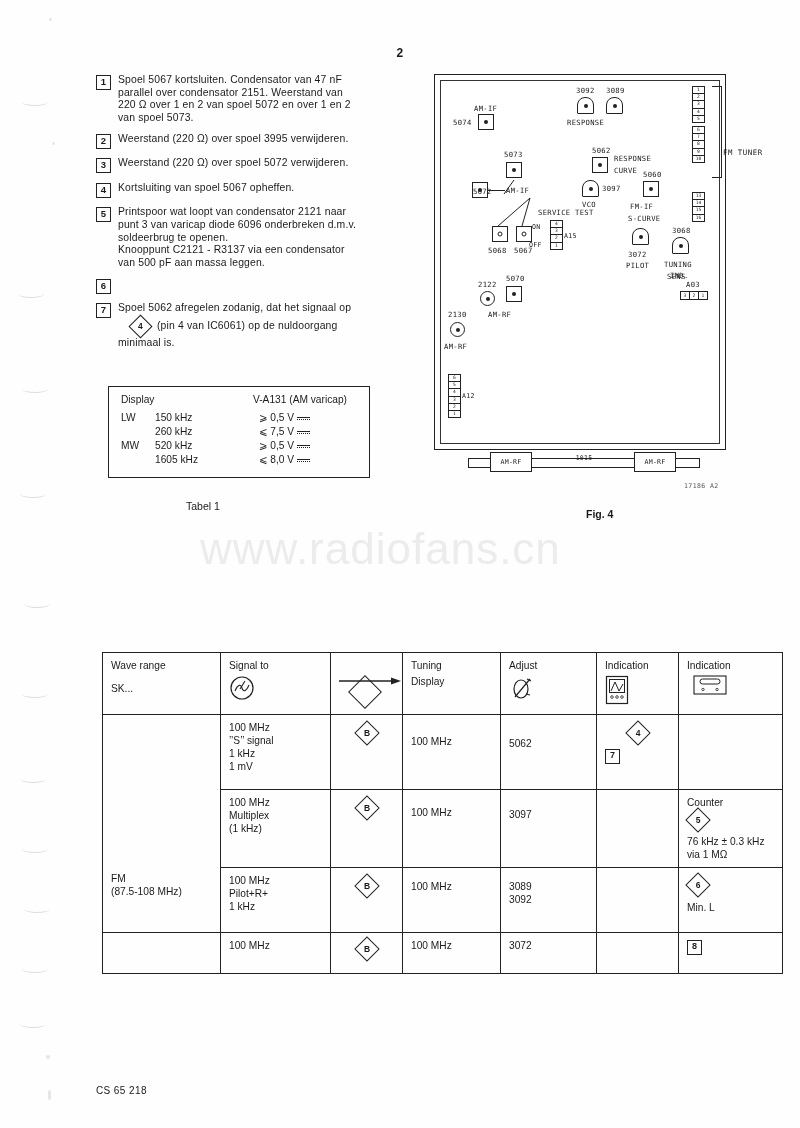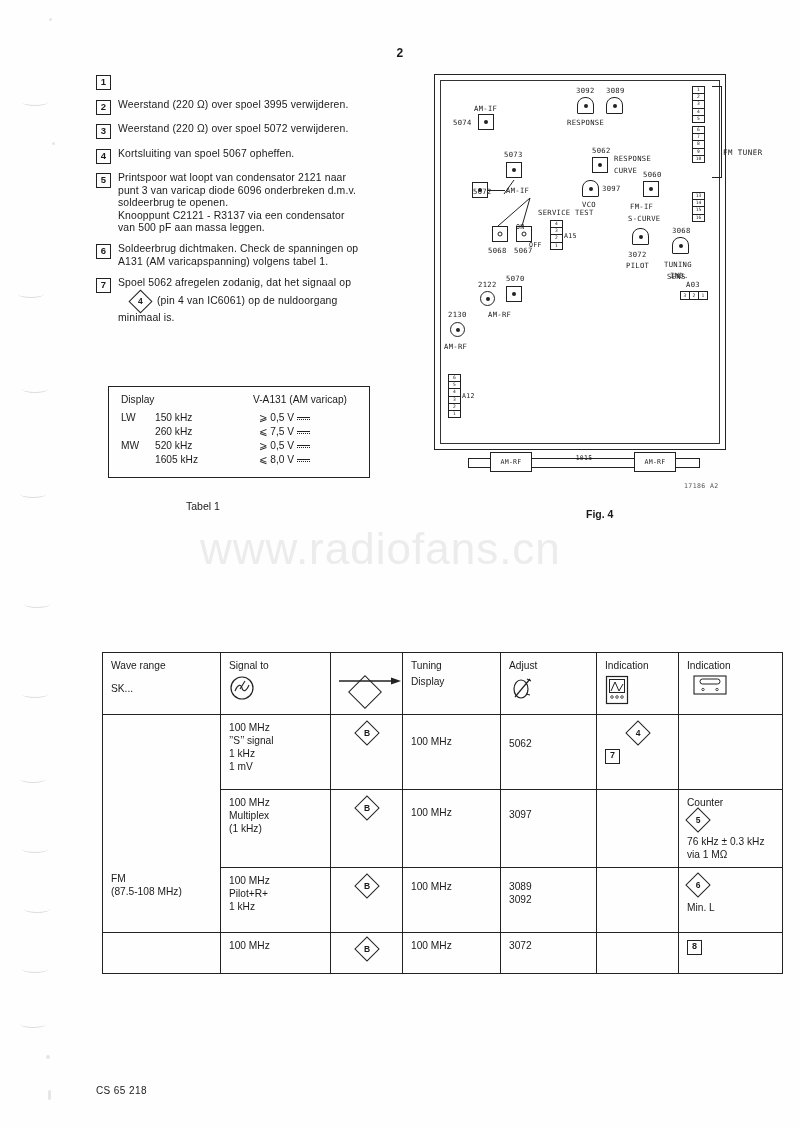--- a/index.html
+++ b/index.html
@@ -415,20 +415,26 @@
   </div>
 
   <div class="page-number">2</div>
 
   <div class="watermark">www.radiofans.cn</div>
 
   <div class="instructions">
 
     <div class="instr">
       <div class="num-box">1</div>
+      <div class="instr-text">
+        <span class="ln">Spoel 5067 kortsluiten. Condensator van 47 nF</span>
+        <span class="ln">parallel over condensator 2151. Weerstand van</span>
+        <span class="ln">220 Ω over 1 en 2 van spoel 5072 en over 1 en 2</span>
+        <span class="ln">van spoel 5073.</span>
+      </div>
     </div>
 
     <div class="instr">
       <div class="num-box">2</div>
       <div class="instr-text">
         <span class="ln">Weerstand (220 Ω) over spoel 3995 verwijderen.</span>
       </div>
     </div>
 
     <div class="instr">
@@ -451,24 +457,20 @@
         <span class="ln">Printspoor wat loopt van condensator 2121 naar</span>
         <span class="ln">punt 3 van varicap diode 6096 onderbreken d.m.v.</span>
         <span class="ln">soldeerbrug te openen.</span>
         <span class="ln">Knooppunt C2121 - R3137 via een condensator</span>
         <span class="ln">van 500 pF aan massa leggen.</span>
       </div>
     </div>
 
     <div class="instr">
       <div class="num-box">6</div>
-      <div class="instr-text">
-        <span class="ln">Soldeerbrug dichtmaken. Check de spanningen op</span>
-        <span class="ln">A131 (AM varicapspanning) volgens tabel 1.</span>
-      </div>
     </div>
 
     <div class="instr">
       <div class="num-box">7</div>
       <div class="instr-text">
         <span class="ln">Spoel 5062 afregelen zodanig, dat het signaal op</span>
         <span class="inline-diamond-row">
           <span class="diamond">
             <span>4</span>
           </span>
@@ -537,21 +539,21 @@
     <svg style="position:absolute; left:52px; top:122px; width:56px; height:34px;">
       <line x1="44" y1="2" x2="12" y2="30" stroke="#222" stroke-width="1"></line>
       <line x1="44" y1="2" x2="36" y2="30" stroke="#222" stroke-width="1"></line>
     </svg>
     <div class="sq-trim hollow" style="left:58px; top:152px;"></div>
     <div class="sq-trim hollow" style="left:82px; top:152px;"></div>
     <div class="f-lbl" style="left:54px; top:172px;">5068</div>
     <div class="f-lbl" style="left:80px; top:172px;">5067</div>
 
     <div class="f-lbl" style="left:104px; top:134px;">SERVICE TEST</div>
-    <div class="f-lbl sm" style="left:82px; top:149px;text-align:center;">ON</div>
+    <div class="f-lbl sm" style="left:98px; top:149px;text-align:center;">ON</div>
     <div class="f-lbl sm" style="left:95px; top:167px;">OFF</div>
     <div class="pinstrip" style="left:116px; top:146px;">
       <div class="pin">4</div>
       <div class="pin">3</div>
       <div class="pin">2</div>
       <div class="pin">1</div>
     </div>
     <div class="f-lbl sm" style="left:130px; top:158px;">A15</div>
 
     <div class="f-lbl" style="left:158px; top:72px;">5062</div>

